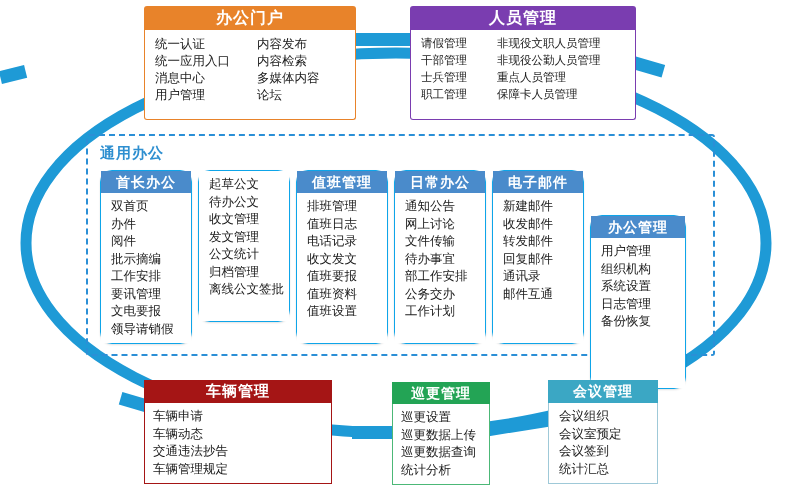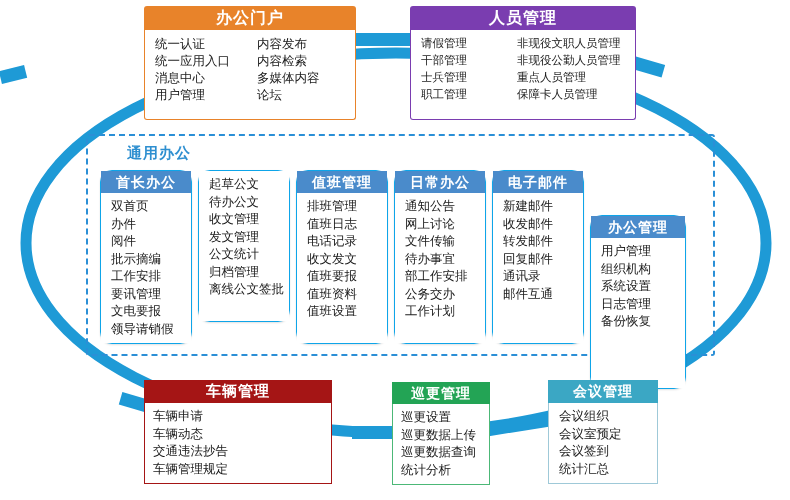--- a/index.html
+++ b/index.html
@@ -92,21 +92,21 @@
   #card-office-portal .cols { display: flex; width: 100%; }
   #card-office-portal .cols > ul:first-child { width: 102px; }
 
   #card-personnel {
     left: 410px;
     top: 6px;
     width: 226px;
   }
   #card-personnel .card-head { background: #7a3db0; }
   #card-personnel .card-body { border-color: #7a3db0; }
-  #card-personnel .cols { display: flex; width: 100%; gap: 20px; }
+  #card-personnel .cols { display: flex; width: 100%; }
   #card-personnel .cols > ul:first-child { width: 76px; }
   #card-personnel .col-list li { font-size: 11.5px; line-height: 17px; }
 
   
   #general-office {
     position: absolute;
     left: 86px;
     top: 134px;
     width: 625px;
     height: 218px;
@@ -117,21 +117,20 @@
   }
   #general-office-title {
     position: absolute;
     left: 100px;
     top: 144px;
     font-size: 15px;
     font-weight: bold;
     color: #2e8fd0;
     letter-spacing: 1px;
     z-index: 6;
-    margin-left: 27px;
   }
 
   
   .module {
     top: 170px;
     border: 1px solid #0ea5e9;
     border-radius: 12px;
     box-shadow: 0 1px 2px rgba(0,0,0,0.12);
   }
   .module .card-head {

